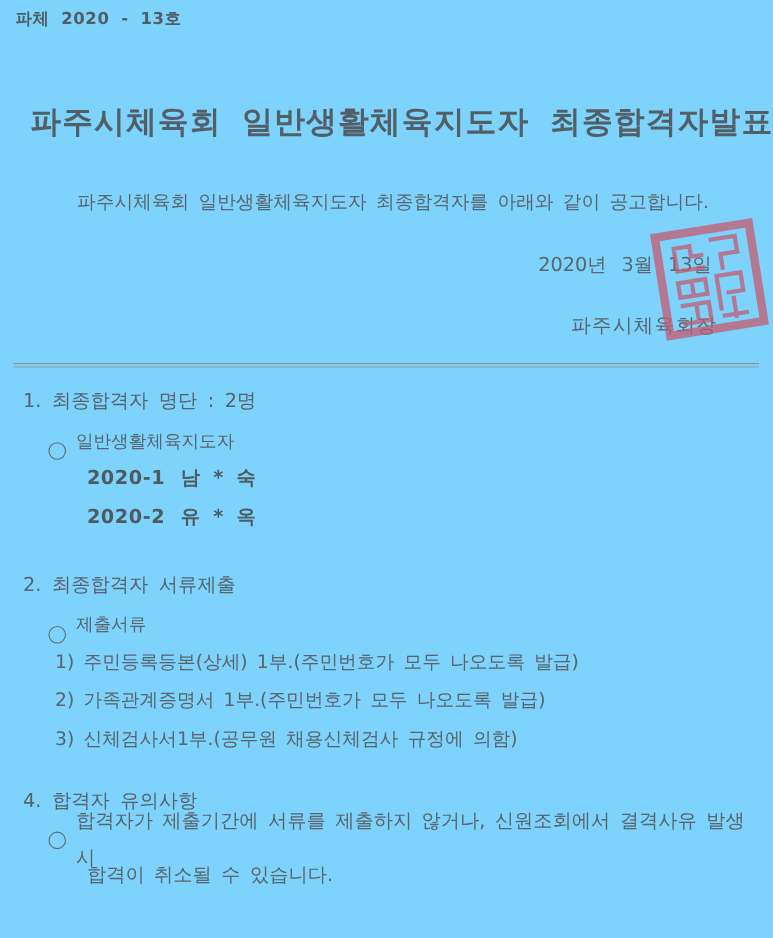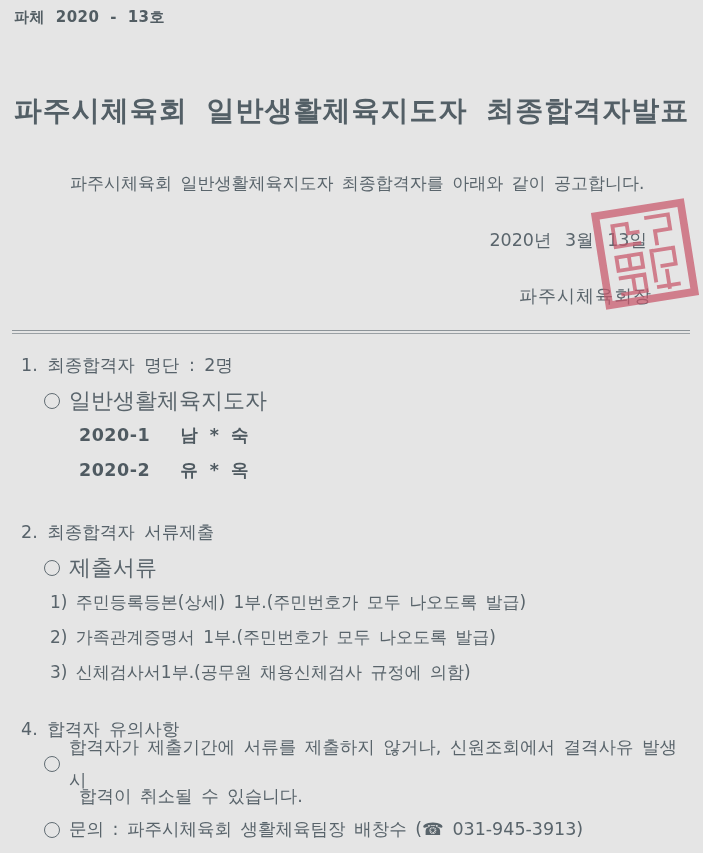--- a/index.html
+++ b/index.html
@@ -6,32 +6,32 @@
   html, body { background: #ffffff; }
   body {
     width: 703px; height: 853px;
     font-family: "DejaVu Sans", "Liberation Sans", sans-serif;
     color: #58636a;
     overflow: hidden;
   }
   .page {
     position: relative;
     width: 703px; height: 853px;
-    background: #e5e5e5;
+    background: #7dd3fc;
   }
   .txt { white-space: pre-wrap; word-spacing: 3px; }
 
   .doc-number {
     position: absolute; left: 14px; top: 8px;
     font-size: 15px; font-weight: bold; color: #525d63;
     letter-spacing: 0.5px; word-spacing: 5px;
   }
   .title {
     position: absolute; left: 0; right: 0; top: 92px;
-    text-align: center;
+    text-align: right;
     font-size: 28px; font-weight: bold; color: #535f66;
     letter-spacing: 1px; word-spacing: 8px;
   }
   .intro {
     position: absolute; left: 70px; top: 172px;
     font-size: 17px; color: #5a656c;
   }
   .date-line {
     position: absolute; right: 56px; top: 228px;
     font-size: 17.5px; color: #5a656c; word-spacing: 8px;
@@ -52,35 +52,35 @@
     border-top: 1.5px solid #8d9499;
     border-bottom: 1px solid #9aa0a4;
   }
 
   .content { position: absolute; left: 11px; right: 0; top: 348px; }
   .sec-heading {
     margin-left: 10px; font-size: 17.5px; line-height: 35px;
     color: #57626a; word-spacing: 4px;
   }
   .bullet-line {
-    display: flex; align-items: center;
+    display: flex; align-items: flex-end;
     margin-left: 33px; line-height: 35px; height: 35px;
-    font-size: 22px; color: #59646b; word-spacing: 3px;
+    font-size: 16px; color: #59646b; word-spacing: 3px;
   }
   .circle-bullet {
     display: inline-block; flex: 0 0 auto;
     width: 16px; height: 16px;
     border: 1.6px solid #616c73; border-radius: 50%;
     margin-right: 9px;
   }
   .candidate {
     margin-left: 68px; line-height: 34.5px; height: 34.5px;
     font-size: 17.5px; font-weight: bold; color: #4f5a61;
   }
-  .candidate .cand-no { margin-right: 24px; letter-spacing: 0.5px; }
+  .candidate .cand-no { margin-right: 8px; letter-spacing: 0.5px; }
   .candidate .cand-name { word-spacing: 6px; }
   .doc-item {
     margin-left: 39px; line-height: 35px; height: 35px;
     font-size: 17px; color: #59646b; word-spacing: 3px;
   }
   .gap-a { height: 28px; } 
   .gap-b { height: 22px; } 
   .notice-wrap { margin-left: 33px; font-size: 17.5px; color: #59646b; }
   .notice-first {
     display: flex; align-items: center;
@@ -150,20 +150,16 @@
 
     <div class="gap-b"></div>
 
     <div class="sec-heading txt">4. 합격자 유의사항</div>
     <div class="notice-wrap">
       <div class="notice-first">
         <span class="circle-bullet"></span>
         <span class="txt">합격자가 제출기간에 서류를 제출하지 않거나, 신원조회에서 결격사유 발생 시</span>
       </div>
       <div class="notice-cont txt">합격이 취소될 수 있습니다.</div>
-      <div class="notice-first">
-        <span class="circle-bullet"></span>
-        <span class="txt">문의 : 파주시체육회 생활체육팀장 배창수 (☎ 031-945-3913)</span>
-      </div>
     </div>
 
   </div>
 </div>
 
 </body></html>

